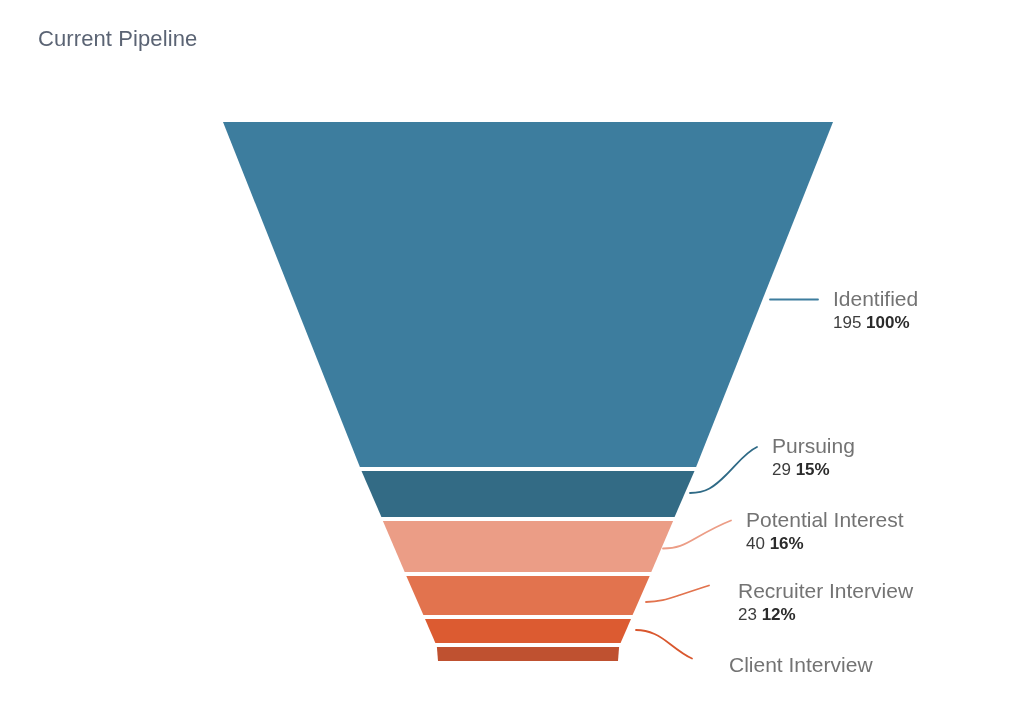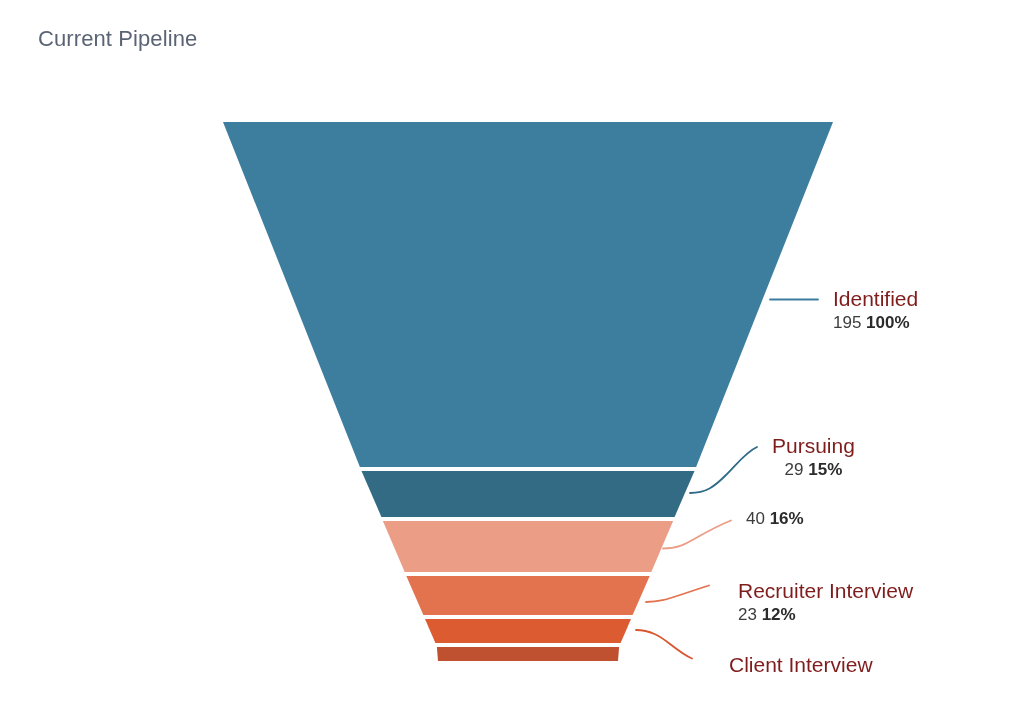--- a/index.html
+++ b/index.html
@@ -41,21 +41,21 @@
   .label-group {
     position: absolute;
     white-space: nowrap;
     color: #3a3a3a;
     line-height: 1.18;
   }
   .label-name {
     display: block;
     font-size: 21px;
     font-weight: 400;
-    color: #7f1d1d;
+    color: #737373;
   }
   .label-values {
     display: block;
     font-size: 17px;
     font-weight: 400;
     color: #3d3d3d;
     margin-top: 1px;
   }
   .label-pct {
     font-weight: 700;
@@ -94,26 +94,27 @@
 
     <path d="M 636,630 C 650,630 660,636 670,644 C 679,651 686,656 692,658.5" fill="none" stroke-width="1.8" stroke-linecap="round" stroke="#d9572e"></path>
 
   </svg>
 
   <div class="label-group" style="left:833px; top:287px;">
     <span class="label-name">Identified</span>
     <span class="label-values"><span class="label-count">195</span><span> </span><span class="label-pct">100%</span></span>
   </div>
 
-  <div class="label-group" style="left:772px; top:434px;text-align:center;">
+  <div class="label-group" style="left:772px; top:434px;">
     <span class="label-name">Pursuing</span>
     <span class="label-values"><span class="label-count">29</span><span> </span><span class="label-pct">15%</span></span>
   </div>
 
   <div class="label-group" style="left:746px; top:508px;">
+    <span class="label-name">Potential Interest</span>
     <span class="label-values"><span class="label-count">40</span><span> </span><span class="label-pct">16%</span></span>
   </div>
 
   <div class="label-group" style="left:738px; top:579px;">
     <span class="label-name">Recruiter Interview</span>
     <span class="label-values"><span class="label-count">23</span><span> </span><span class="label-pct">12%</span></span>
   </div>
 
   <div class="label-group" style="left:729px; top:653px;">
     <span class="label-name">Client Interview</span>

